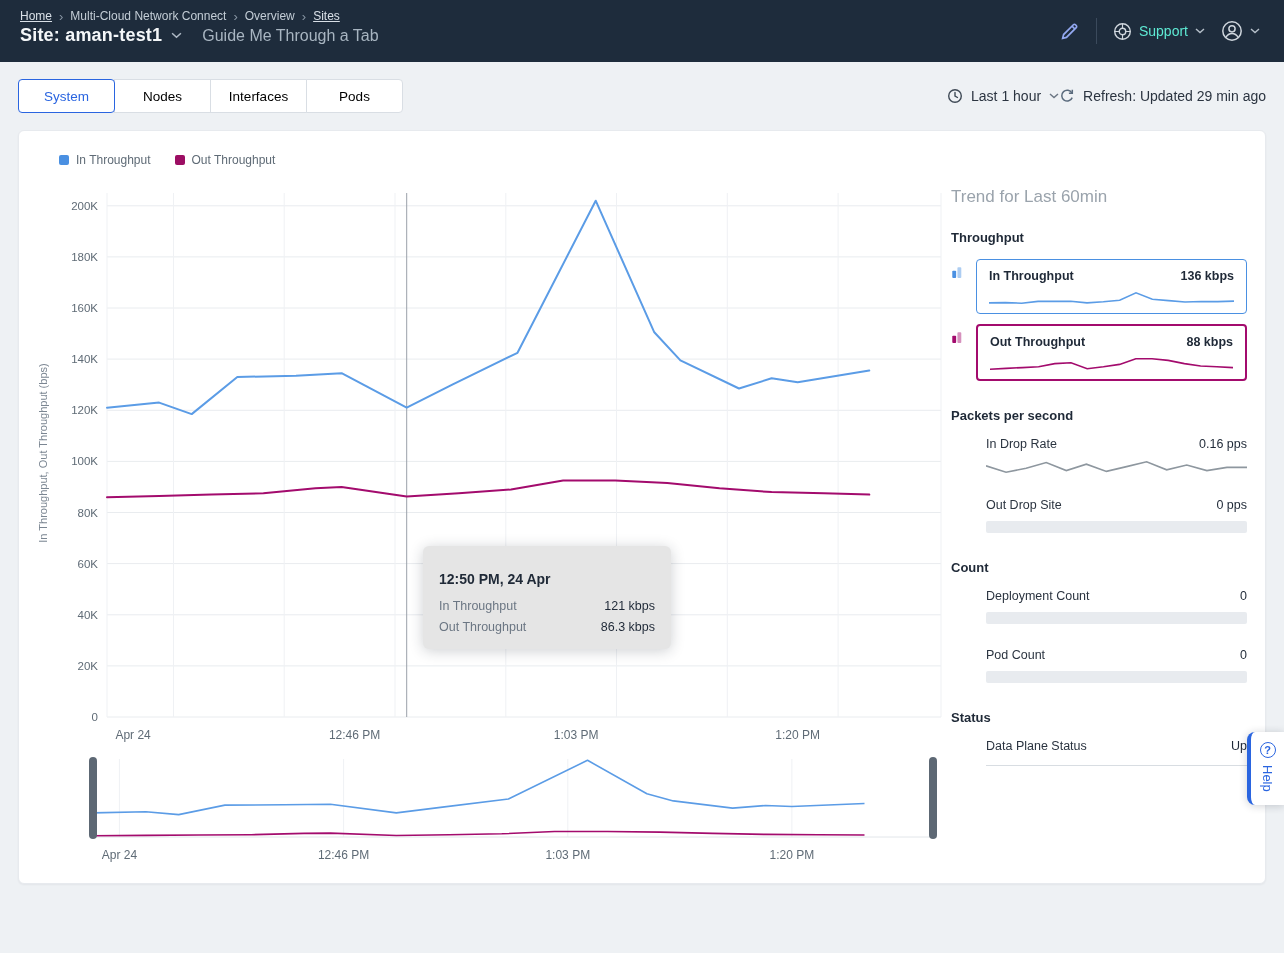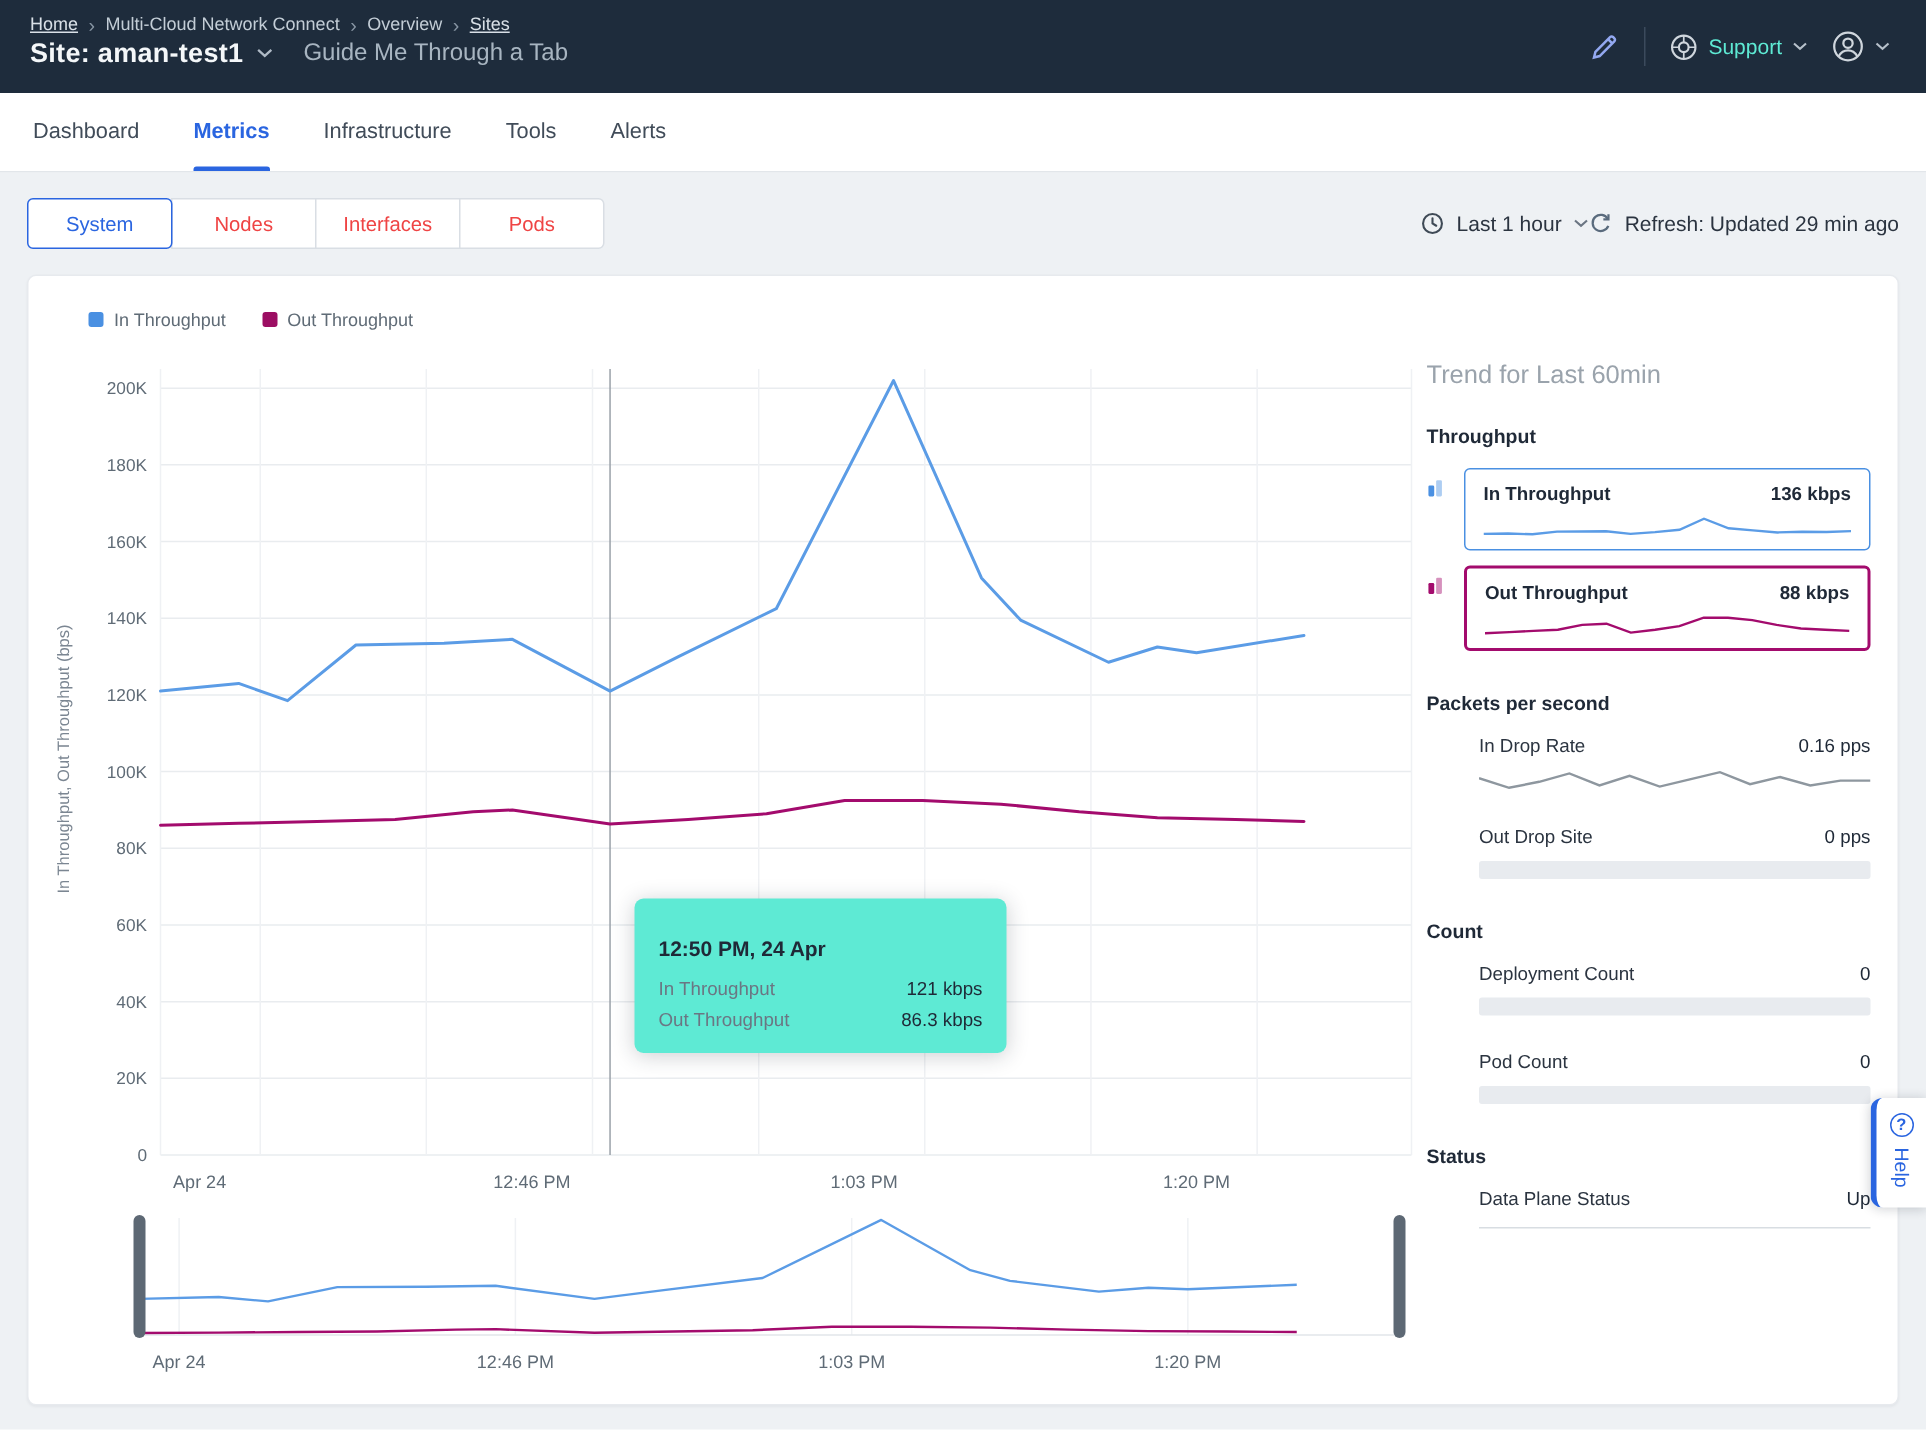--- a/index.html
+++ b/index.html
@@ -23,42 +23,42 @@
 .chev-sm{color:#b6c0ca;display:inline-flex}
 
 .tabs{height:53px;background:#fff;border-bottom:1px solid #e2e6ea;display:flex;gap:36px;padding:0 22px;align-items:stretch}
 .tab{display:flex;align-items:center;font-size:14.5px;color:#414c59;position:relative;cursor:pointer}
 .tab.active{color:#2a65e0;font-weight:bold}
 .tab.active::after{content:"";position:absolute;left:0;right:0;bottom:0;height:3px;background:#2a65e0;border-radius:2px 2px 0 0}
 
 .content{padding:0 18px}
 .controls-row{margin-top:17px;display:flex;justify-content:space-between;align-items:center}
 .subtabs{display:flex}
-.subtab{width:97px;height:34px;background:#fff;border:1px solid #d9dee4;display:flex;align-items:center;justify-content:center;font-size:13.5px;color:#ef4444;margin-left:-1px;cursor:pointer}
+.subtab{width:97px;height:34px;background:#fff;border:1px solid #d9dee4;display:flex;align-items:center;justify-content:center;font-size:13.5px;color:#000000;margin-left:-1px;cursor:pointer}
 .subtab:first-child{margin-left:0}
 .subtab:last-child{border-radius:0 4px 4px 0}
 .subtab.active{border-color:#2a65e0;color:#2a65e0;z-index:1;border-radius:4px}
 .right-controls{display:flex;align-items:center;}
 .time-range,.refresh{display:flex;align-items:center;gap:8px;font-size:14px;color:#2b3440;cursor:pointer}
 
 .card{margin-top:17px;height:754px;background:#fff;border-radius:6px;border:1px solid #e7eaee;box-shadow:0 1px 2px rgba(16,24,40,.05);display:flex;overflow:hidden}
 .chart-col{width:930px;padding-left:14px;flex:none}
 .legend{display:flex;gap:24px;margin:22px 0 8px 26px;font-size:12px;color:#5f6b76;align-items:center;height:14px}
 .legend-item{display:flex;align-items:center;gap:7px;cursor:pointer}
 .swatch{width:10px;height:10px;border-radius:2px;display:inline-block}
 .chart-wrap{position:relative}
 #main-chart{display:block;margin-left:24px}
 .y-axis-label{position:absolute;left:4px;top:278px;transform:translateY(-50%) rotate(180deg);writing-mode:vertical-rl;font-size:11px;color:#7b8692;white-space:nowrap}
 .grid{stroke:#e9ecef;stroke-width:1}
 .gridv{stroke:#eff1f4;stroke-width:1}
 .navline{stroke:#e2e6ea;stroke-width:1}
 .crosshair{stroke:#9aa1a9;stroke-width:1}
 .ytick{fill:#5f6b76;font-size:11.5px;text-anchor:end}
 .xtick{fill:#5f6b76;font-size:12px;text-anchor:middle}
-.tooltip{position:absolute;left:390px;top:371px;width:248px;background:#5eead4;border-radius:6px;box-shadow:0 2px 14px rgba(31,41,55,.22);padding:25px 16px 15px;z-index:5}
+.tooltip{position:absolute;left:390px;top:371px;width:248px;background:#e5e5e5;border-radius:6px;box-shadow:0 2px 14px rgba(31,41,55,.22);padding:25px 16px 15px;z-index:5}
 .tt-title{font-size:14px;font-weight:bold;color:#1f2937;margin-bottom:12px}
 .tt-row{display:flex;justify-content:space-between;font-size:12.5px;margin-top:7px}
 .tt-label{color:#6b7683}
 .tt-value{color:#1f2937}
 .nav-wrap{position:relative;margin-top:6px}
 #nav-chart{display:block;margin-left:24px}
 .nav-handle{position:absolute;width:8px;height:82px;top:4px;background:#5d6874;border-radius:4px;cursor:ew-resize;z-index:3}
 .nav-handle.left{left:56px}
 .nav-handle.right{left:896px}
 
@@ -143,27 +143,20 @@
         </span>
         <span class="chev-sm">
           <svg width="10" height="6" viewBox="0 0 10 6" fill="none" stroke="currentColor" stroke-width="1.4">
               <path d="M1 1l4 3.6L9 1"></path>
             </svg>
         </span>
       </div>
     </div>
   </header>
 
-  <nav class="tabs" id="tabs">
-      <div class="tab">Dashboard</div>
-      <div class="tab active">Metrics</div>
-      <div class="tab">Infrastructure</div>
-      <div class="tab">Tools</div>
-      <div class="tab">Alerts</div>
-    </nav>
 
   <div class="content">
     <div class="controls-row">
       <div class="subtabs" id="subtabs">
           <div class="subtab active">System</div>
           <div class="subtab">Nodes</div>
           <div class="subtab">Interfaces</div>
           <div class="subtab">Pods</div>
         </div>
       <div class="right-controls">

